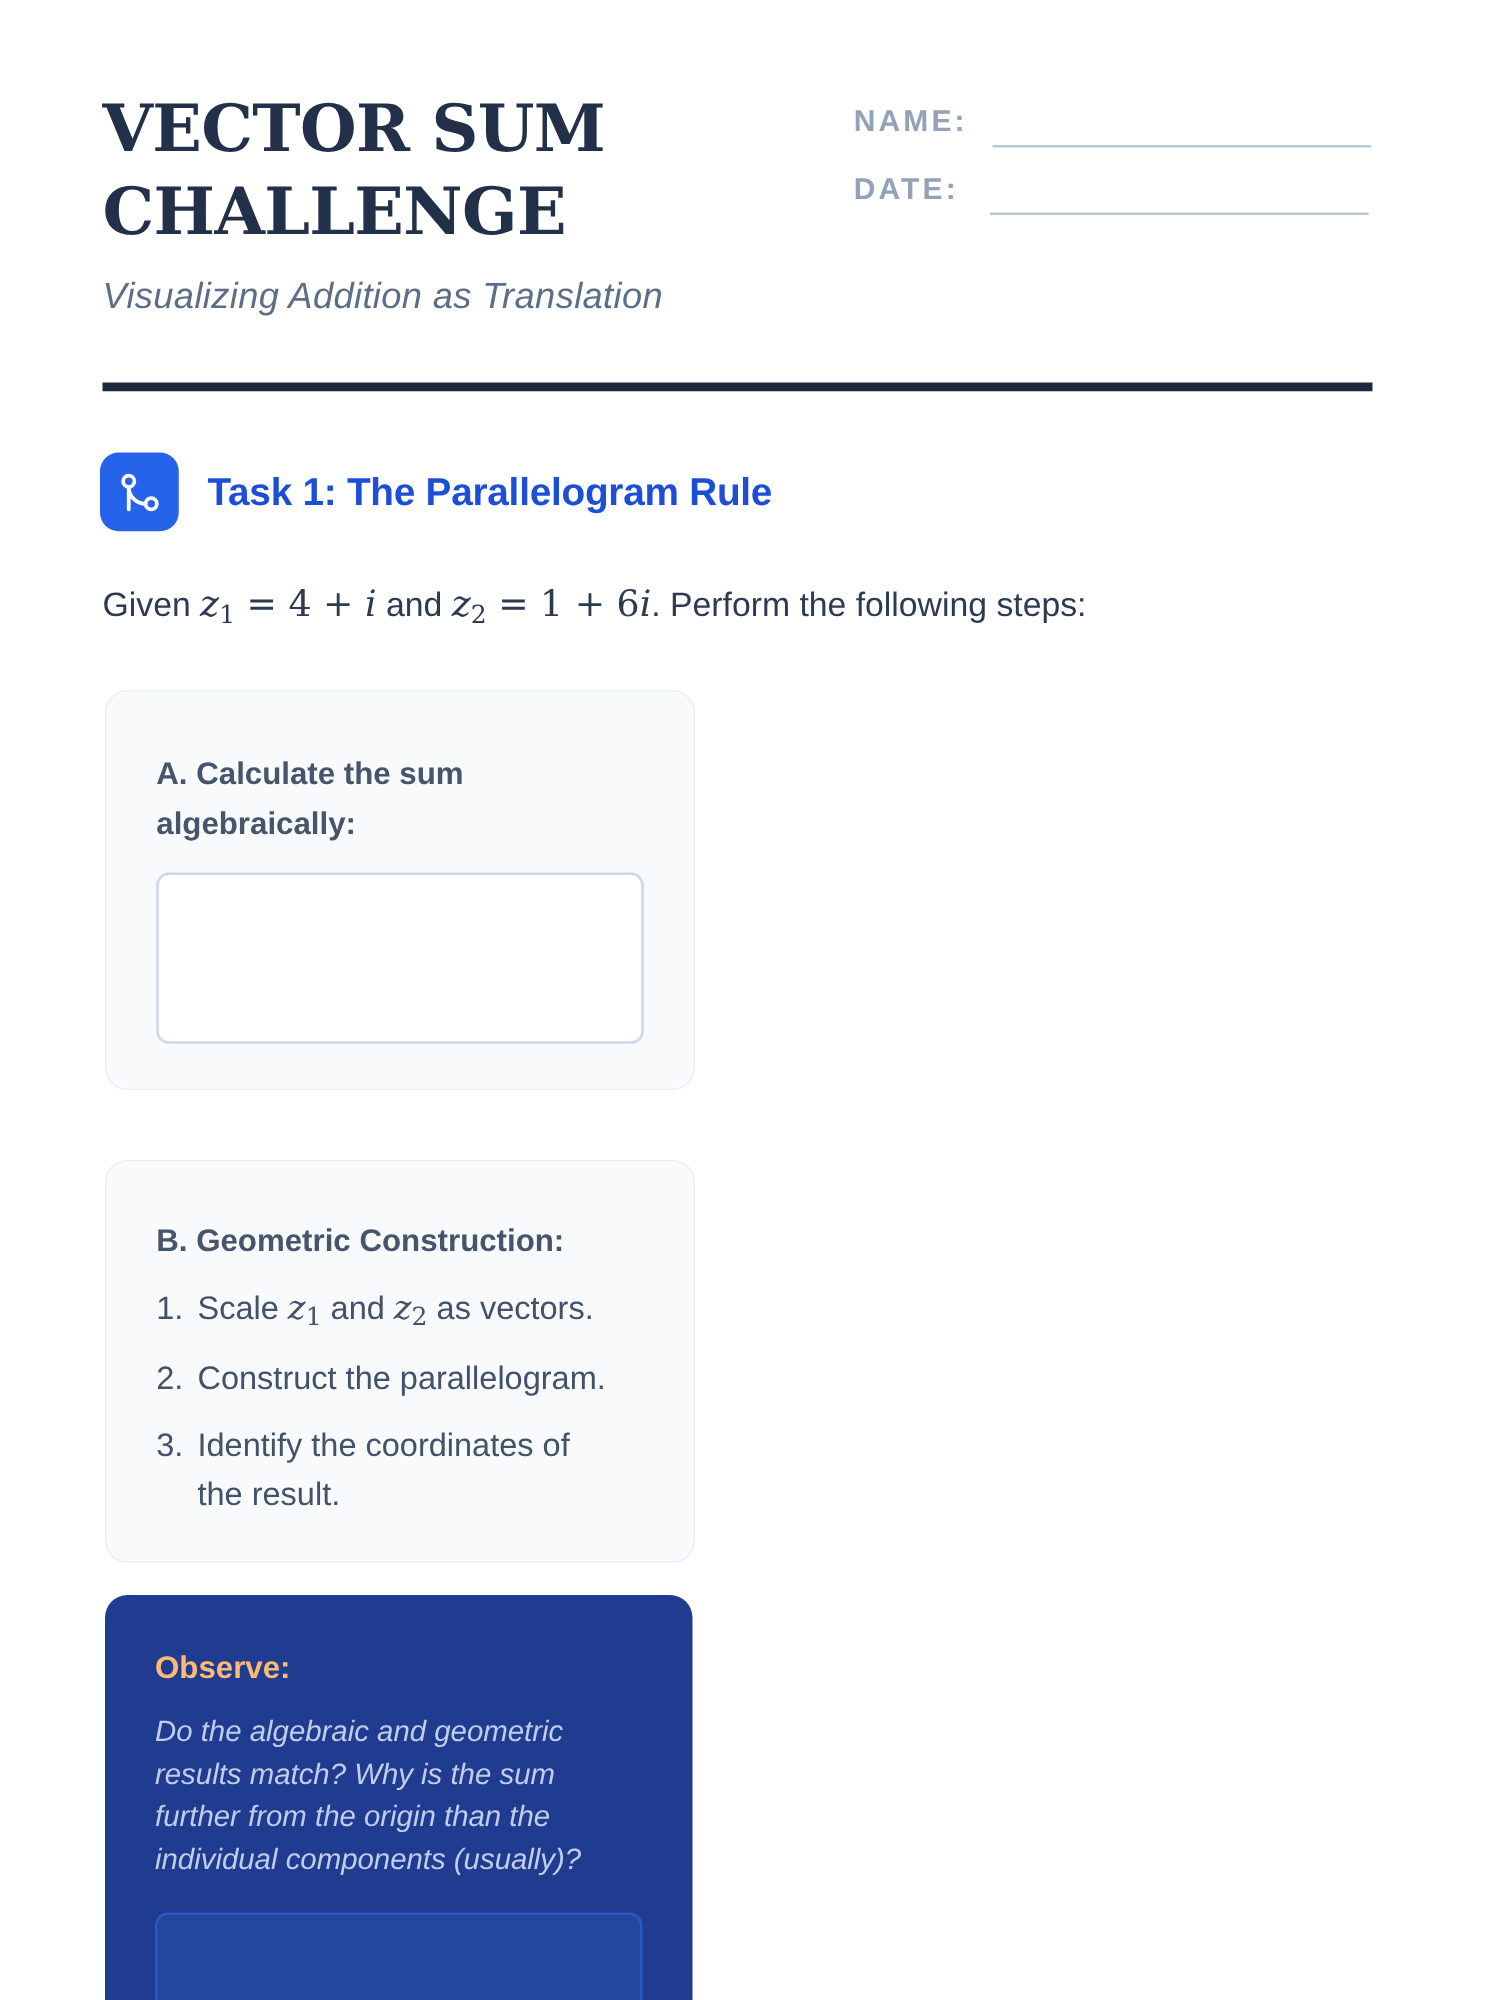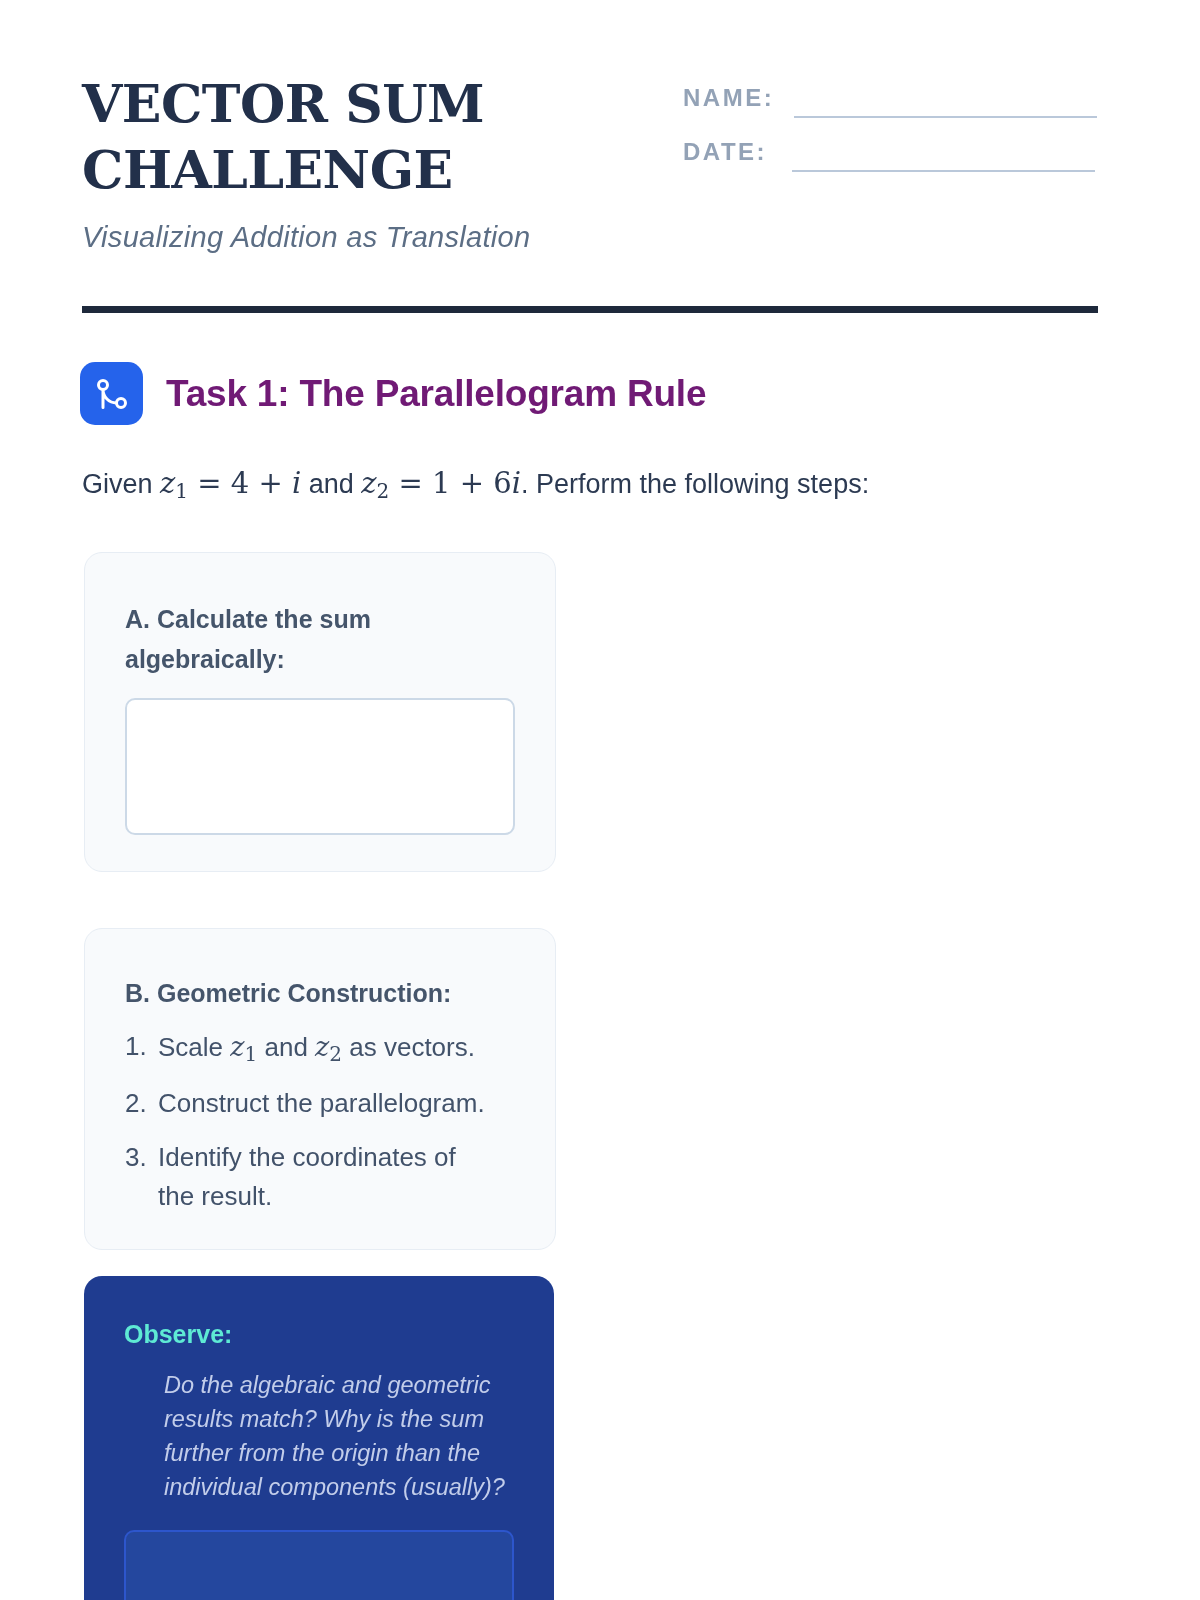--- a/index.html
+++ b/index.html
@@ -32,21 +32,21 @@
     position:absolute;left:82px;top:306px;width:1016px;height:7px;background:#1e293b;
   }
   
   .task-icon-badge{
     position:absolute;left:80px;top:362px;width:63px;height:63px;
     background:#2563eb;border-radius:15px;
     display:flex;align-items:center;justify-content:center;
   }
   .task-heading{
     position:absolute;left:166px;top:370px;height:48px;line-height:48px;
-    font-size:37px;font-weight:700;color:#701a75;letter-spacing:-0.2px;
+    font-size:31px;font-weight:700;color:#1d4ed8;letter-spacing:-0.2px;
   }
   
   .intro{
     position:absolute;left:82px;top:466px;font-size:27px;color:#2c3a52;white-space:nowrap;
   }
   .math{font-family:"DejaVu Serif",serif;font-size:29px;}
   .mvar{font-style:italic;}
   .msub{font-size:20px;position:relative;bottom:-5px;font-style:normal;}
   
   .card{
@@ -81,25 +81,25 @@
   .axis-h{position:absolute;top:237px;left:0;right:0;height:3px;background:#202e47;}
   .scale-note{
     position:absolute;left:16px;bottom:14px;font-size:17px;color:#8b99ac;
   }
   
   .observe-card{
     position:absolute;left:84px;top:1276px;width:470px;height:420px;
     background:#1f3c90;border-radius:18px;
   }
   .observe-heading{
-    position:absolute;left:40px;top:44px;font-size:25px;font-weight:700;color:#5eead4;
+    position:absolute;left:40px;top:44px;font-size:25px;font-weight:700;color:#fdba74;
   }
   .observe-prompt{
     position:absolute;left:40px;top:92px;width:352px;
-    font-size:23.5px;font-style:italic;color:#c2cdea;line-height:34px;margin-left:40px;
+    font-size:23.5px;font-style:italic;color:#c2cdea;line-height:34px;
   }
   .observe-answer-box{
     position:absolute;left:40px;top:254px;width:386px;height:150px;
     background:#24479e;border:2px solid #2d56cc;border-radius:10px;
   }
 </style>
 </head>
 <body>
 
 <div class="page">

